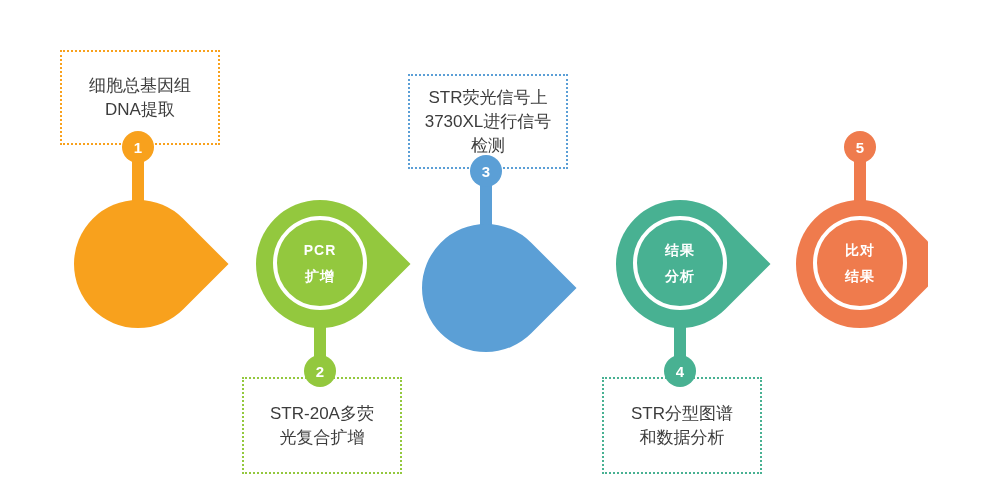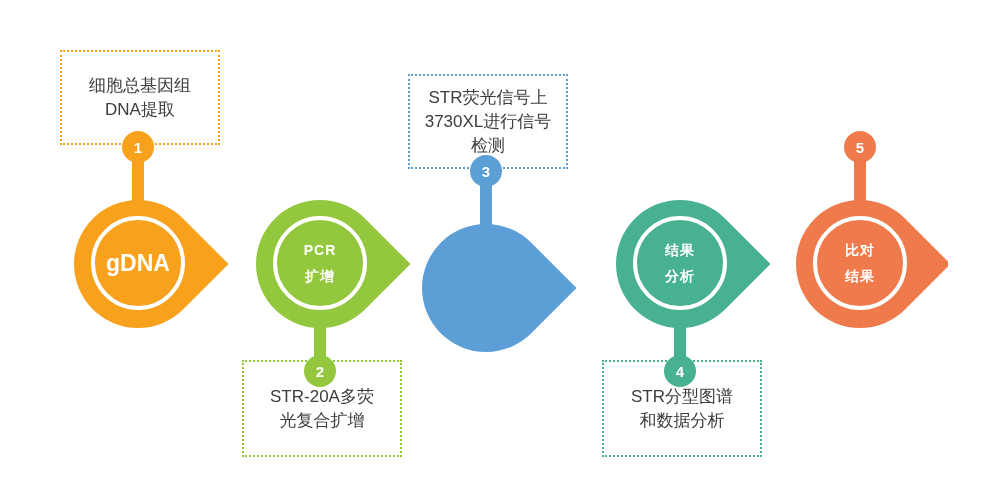--- a/index.html
+++ b/index.html
@@ -3,21 +3,20 @@
 <meta charset="utf-8">
 <style>
   html, body { margin: 0; padding: 0; background: #ffffff; }
   .canvas {
     position: relative;
     width: 928px;
     height: 504px;
     background: #ffffff;
     font-family: "Liberation Sans", "DejaVu Sans", sans-serif;
     overflow: hidden;
-    padding-left: 20px;
   }
   .step {
     position: absolute;
     top: 0;
     width: 164px;
     height: 504px;
   }
   .step-1 { left: 58px; }
   .step-2 { left: 240px; }
   .step-3 { left: 406px; margin-top: 24px; }
@@ -99,21 +98,21 @@
     width: 160px;
     box-sizing: border-box;
     border: 2px dotted var(--c);
     background: #ffffff;
     display: flex;
     align-items: center;
     justify-content: center;
     z-index: 4;
   }
   .pos-above .note-box { top: 50px; height: 95px; }
-  .pos-below .note-box { top: 360px; height: 97px; }
+  .pos-below .note-box { top: 377px; height: 97px; }
   .note-text {
     font-size: 17px;
     line-height: 24px;
     color: #3C3C3C;
     text-align: center;
     white-space: pre-line;
   }
 </style>
 </head>
 <body>
@@ -121,23 +120,20 @@
 <div class="canvas">
 
   <div class="step step-1 pos-above" style="--c: #F8A11D;">
     <div class="note-box">
       <div class="note-text">细胞总基因组
 DNA提取</div>
     </div>
     <div class="stem"></div>
     <div class="badge">1</div>
     <div class="pin"></div>
-    <div class="ring">
-      <div class="pin-title">gDNA</div>
-    </div>
   </div>
 
   <div class="step step-2 pos-below" style="--c: #93C83E;">
     <div class="note-box">
       <div class="note-text">STR-20A多荧
 光复合扩增</div>
     </div>
     <div class="stem"></div>
     <div class="badge">2</div>
     <div class="pin"></div>

